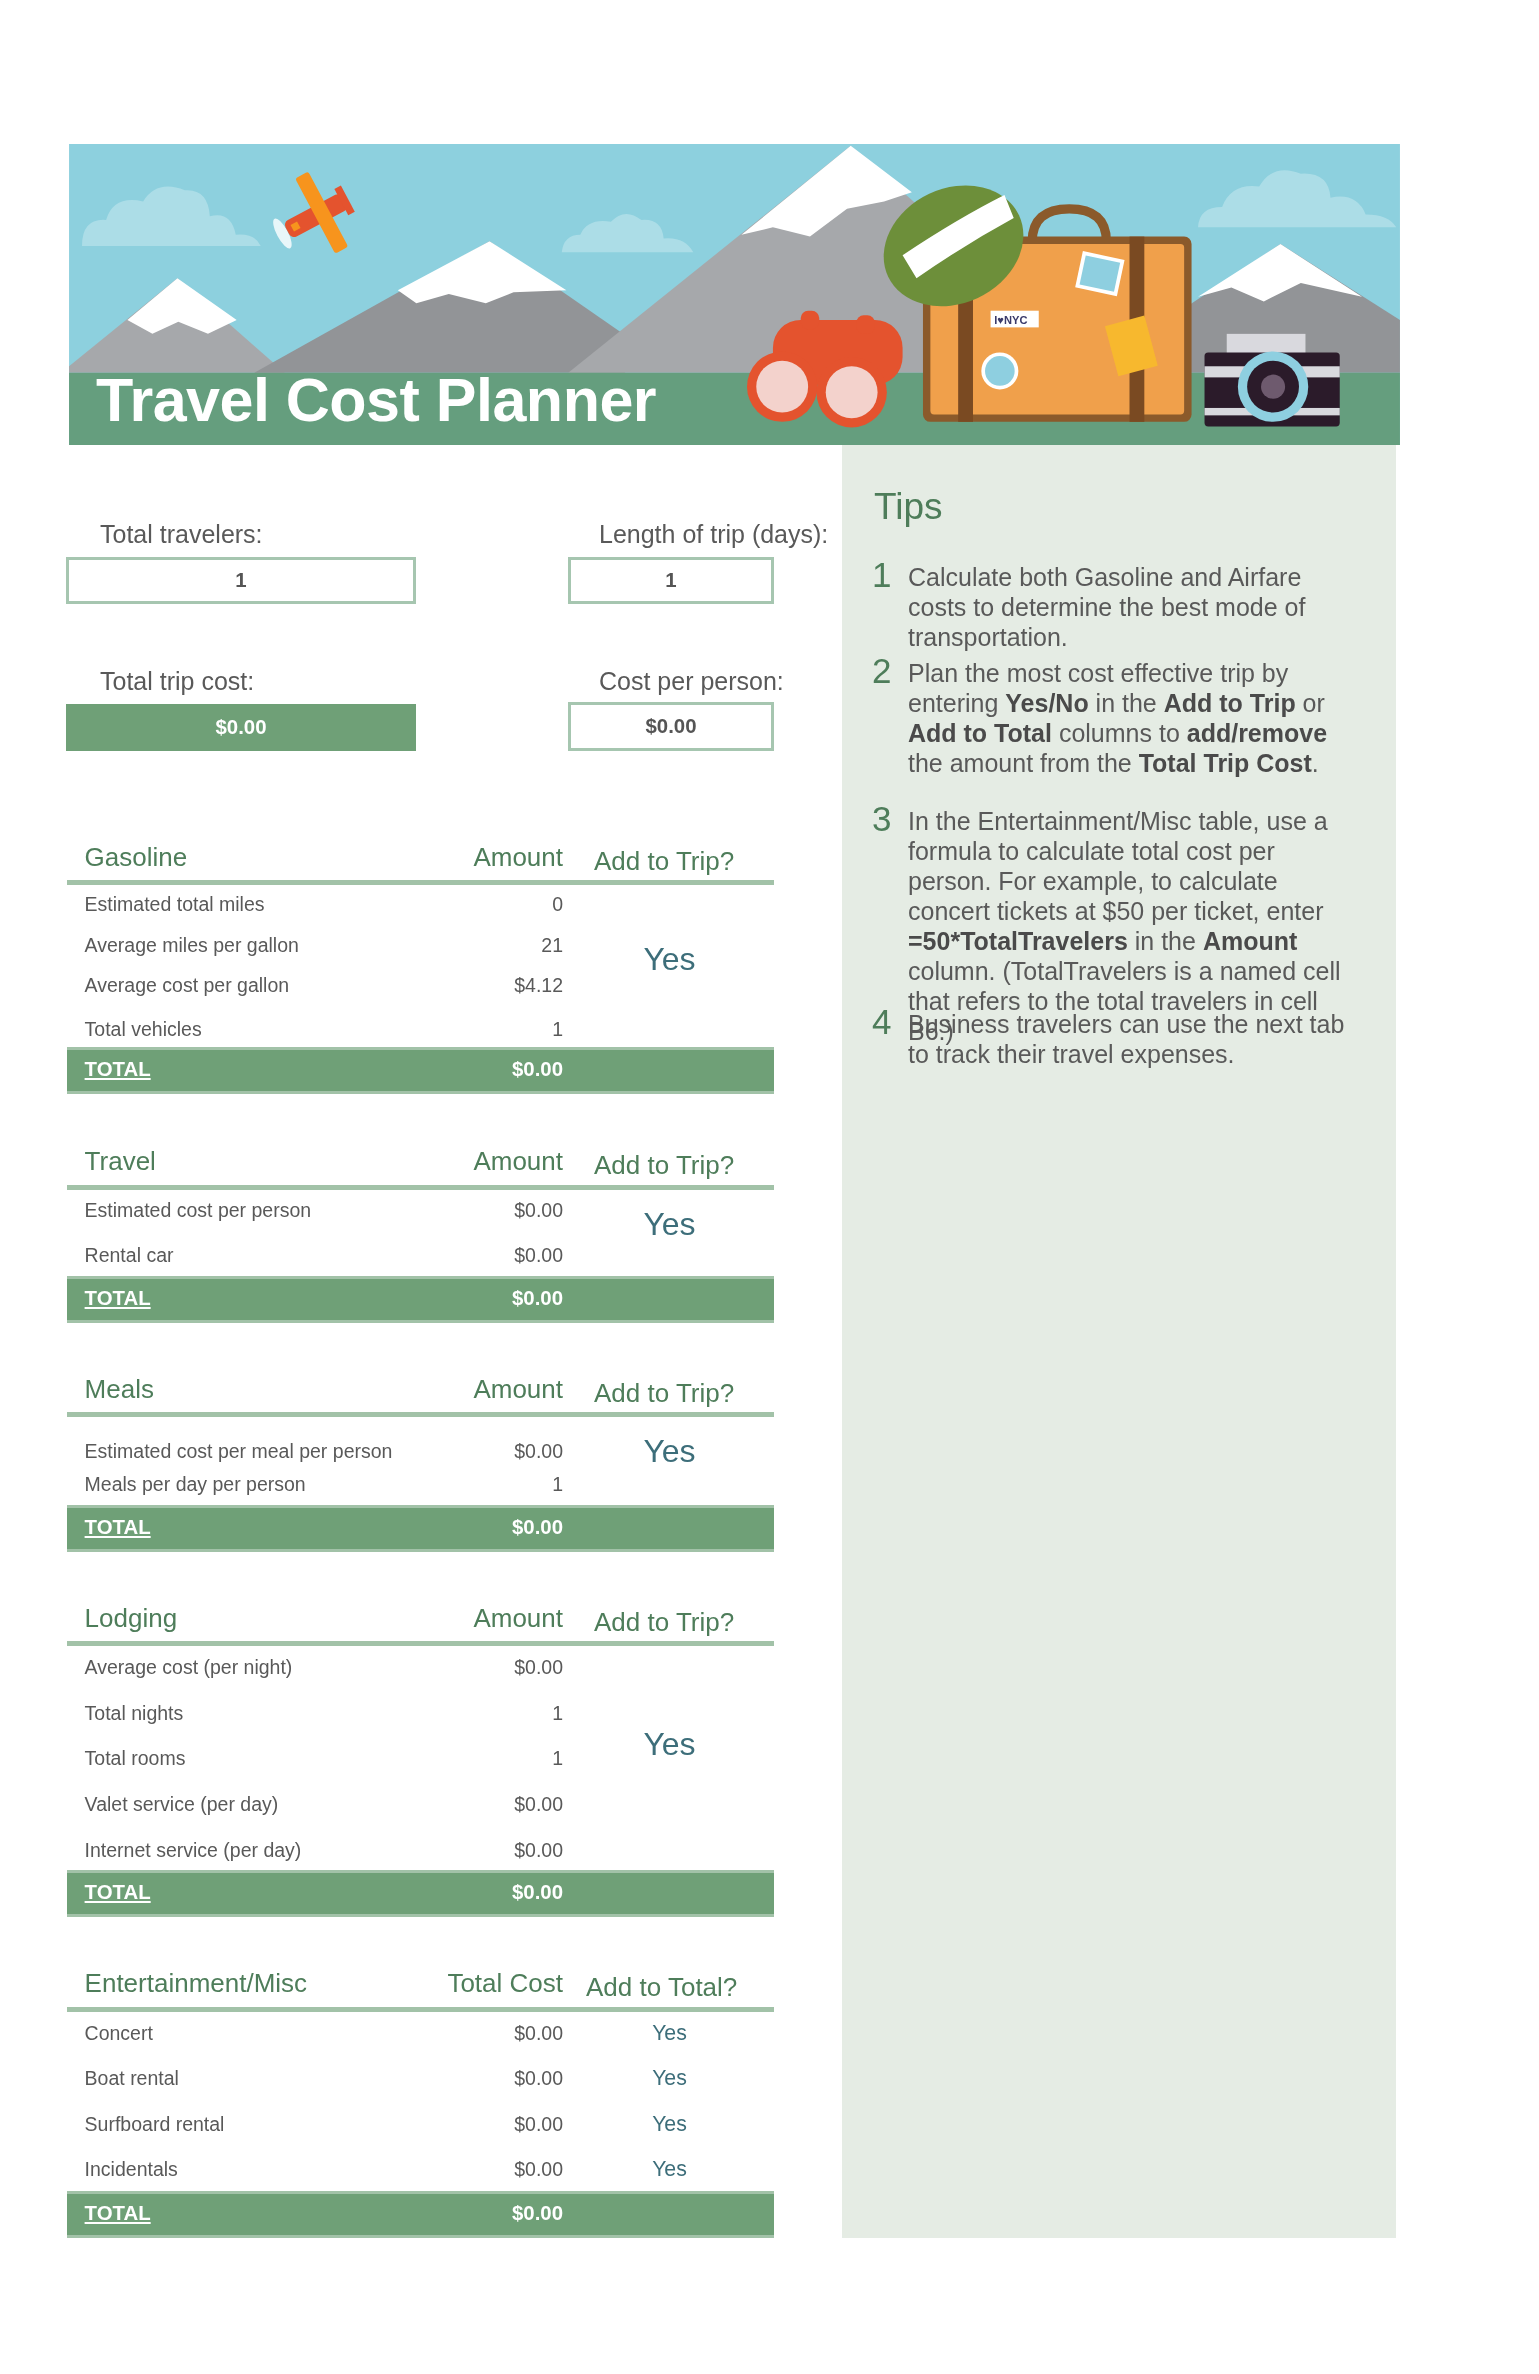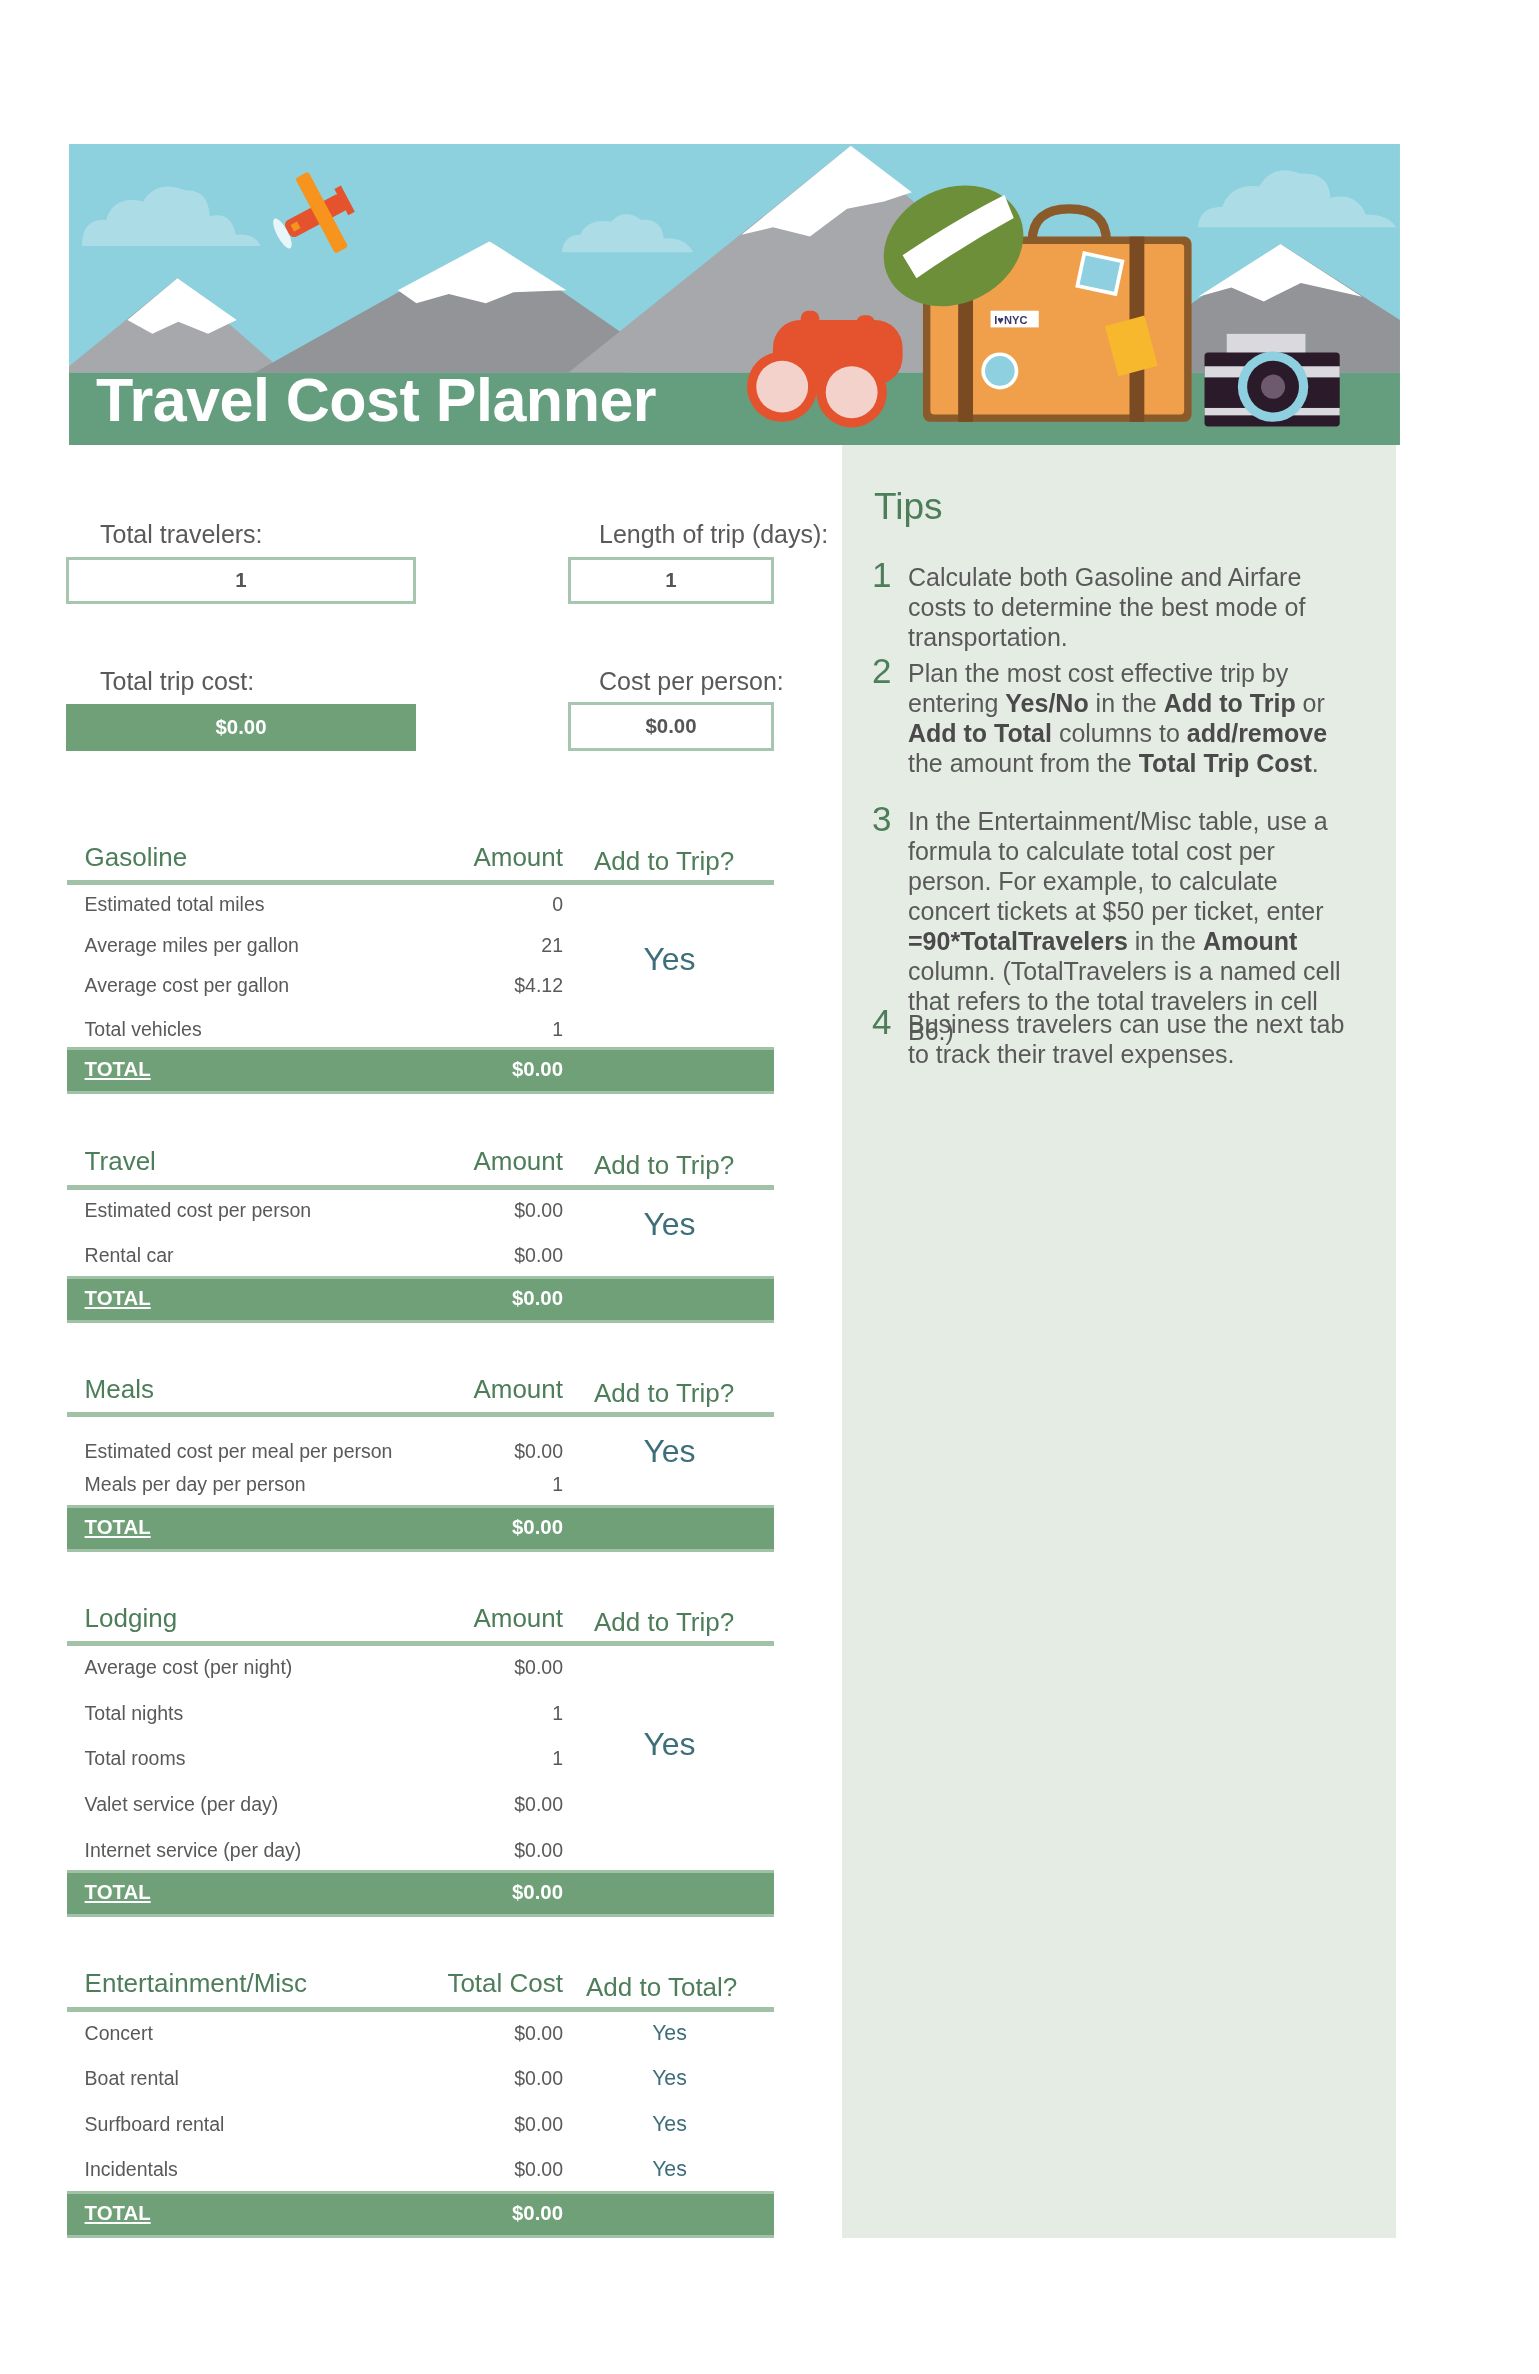--- a/index.html
+++ b/index.html
@@ -276,20 +276,20 @@
   <div class="tip" style="top:117px;">
     <span class="num">1</span>
     <div class="txt"><span>Calculate both Gasoline and Airfare costs to determine the best mode of transportation.</span></div>
   </div>
   <div class="tip" style="top:213px;">
     <span class="num">2</span>
     <div class="txt"><span>Plan the most cost effective trip by entering </span><b>Yes/No</b><span> in the </span><b>Add to Trip</b><span> or </span><b>Add to Total</b><span> columns to </span><b>add/remove</b><span> the amount from the </span><b>Total Trip Cost</b><span>.</span></div>
   </div>
   <div class="tip" style="top:361px;">
     <span class="num">3</span>
-    <div class="txt"><span>In the Entertainment/Misc table, use a formula to calculate total cost per person. For example, to calculate concert tickets at $50 per ticket, enter </span><b>=90*TotalTravelers</b><span> in the </span><b>Amount</b><span> column. (TotalTravelers is a named cell that refers to the total travelers in cell B6.)</span></div>
+    <div class="txt"><span>In the Entertainment/Misc table, use a formula to calculate total cost per person. For example, to calculate concert tickets at $50 per ticket, enter </span><b>=50*TotalTravelers</b><span> in the </span><b>Amount</b><span> column. (TotalTravelers is a named cell that refers to the total travelers in cell B6.)</span></div>
   </div>
   <div class="tip" style="top:564px;">
     <span class="num">4</span>
     <div class="txt"><span>Business travelers can use the next tab to track their travel expenses.</span></div>
   </div>
 </div>
 
 
 </body></html>

